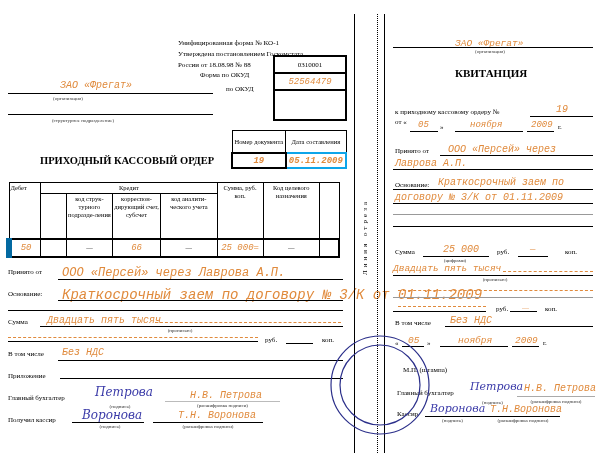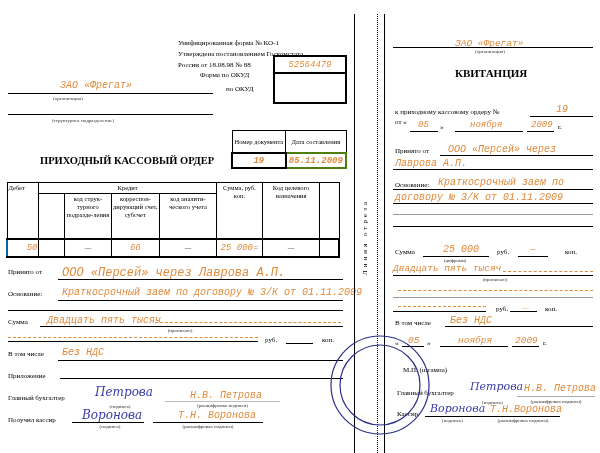--- a/index.html
+++ b/index.html
@@ -8,38 +8,41 @@
   .abs { position:absolute; }
   .t7 { font-size:7px; }
   .hand { color:#e08a3c; font-style:italic; font-family:Liberation Mono, monospace; }
   .sig { color:#3a3aa8; font-style:italic; font-family:"DejaVu Serif", serif; }
   .line { position:absolute; border-bottom:1px solid #000; height:0; }
   .dash { position:absolute; border-bottom:1px dashed #e08a3c; height:0; }
   .cap { position:absolute; font-size:5px; color:#333; text-align:center; }
   table { border-collapse:collapse; }
   .tbl td { border:1px solid #000; font-size:6.5px; text-align:center; vertical-align:top; padding:1px; line-height:8px; }
   .tbl tr.data td { border-top:2px solid #000; border-bottom:2px solid #000; vertical-align:middle; height:14px; }
-  .tbl tr.data td:first-child { border-left:2px solid #0369a1;text-align:right; }
+  .tbl tr.data td:first-child { border-left:6px solid #0369a1; }
   .tbl tr.data td:last-child { border-right:2px solid #000; }
   .codebox td { border:1px solid #000; font-size:7px; text-align:center; height:13px; }
   .codebox td.bold { border:2px solid #000; }
 </style>
 </head>
 <body>
 
 <div>
   <div class="abs t7" style="left:178px;top:14px;line-height:11px;margin-top:24px;">
     <div>Унифицированная форма № КО-1</div>
     <div>Утверждена постановлением Госкомстата</div>
     <div>России от 18.08.98 № 88</div>
   </div>
 
   <table class="codebox abs" style="left:273px;top:55px;width:74px;">
     <tbody>
     <tr>
+          <td class="bold">0310001</td>
+        </tr>
+    <tr>
           <td class="bold hand" style="font-size:9px;">52564479</td>
         </tr>
     <tr>
           <td class="bold" style="height:26px;"></td>
         </tr>
   </tbody>
     </table>
   <div class="abs t7" style="left:200px;top:71px;">Форма по ОКУД</div>
   <div class="abs t7" style="left:226px;top:85px;">по ОКУД</div>
 
@@ -50,21 +53,21 @@
   <div class="cap" style="left:8px;top:118px;width:150px;">(структурное подразделение)</div>
 
   <table class="abs" style="left:231px;top:130px;width:116px;border-collapse:collapse;">
     <tbody>
         <tr>
       <td style="border:1px solid #000;font-size:6.5px;text-align:center;line-height:8px;height:19px;">Номер документа</td>
       <td style="border:1px solid #000;font-size:6.5px;text-align:center;line-height:8px;">Дата составления</td>
     </tr>
     <tr>
       <td class="hand" style="border:2px solid #000;font-size:9px;font-weight:bold;text-align:center;height:11px;">19</td>
-      <td class="hand" style="border:2px solid #4d7c0f;font-size:9px;font-weight:bold;text-align:center;">05.11.2009</td>
+      <td class="hand" style="border:2px solid #0ea5e9;font-size:9px;font-weight:bold;text-align:center;">05.11.2009</td>
     </tr>
   </tbody>
     </table>
   <div class="abs" style="left:40px;top:155px;font-size:10.5px;font-weight:bold;">ПРИХОДНЫЙ КАССОВЫЙ ОРДЕР</div>
 
   <table class="tbl abs" style="left:6px;top:182px;width:334px;">
     <tbody>
         <tr>
       <td rowspan="2" style="width:28px;text-align:left;">Дебет</td>
       <td colspan="4">Кредит</td>
@@ -89,21 +92,21 @@
       <td></td>
     </tr>
   </tbody>
     </table>
 
   <div class="abs t7" style="left:8px;top:268px;">Принято от</div>
   <div class="abs hand" style="left:62px;top:266px;font-size:12px;">ООО «Персей» через Лаврова А.П.</div>
   <div class="line" style="left:58px;top:279px;width:285px;"></div>
 
   <div class="abs t7" style="left:8px;top:290px;">Основание:</div>
-  <div class="abs hand" style="left:62px;top:287px;font-size:10px;">Краткосрочный заем по договору № 3/К от 01.11.2009</div>
+  <div class="abs hand" style="left:62px;top:287px;font-size:14px;">Краткосрочный заем по договору № 3/К от 01.11.2009</div>
   <div class="line" style="left:58px;top:300px;width:285px;"></div>
   <div class="line" style="left:8px;top:310px;width:335px;"></div>
 
   <div class="abs t7" style="left:8px;top:318px;">Сумма</div>
   <div class="abs hand" style="left:47px;top:315px;font-size:10px;">Двадцать пять тысяч</div>
   <div class="dash" style="left:155px;top:322px;width:186px;"></div>
   <div class="line" style="left:40px;top:326px;width:303px;"></div>
   <div class="cap" style="left:150px;top:328px;width:60px;">(прописью)</div>
   <div class="dash" style="left:8px;top:337px;width:250px;"></div>
   <div class="line" style="left:8px;top:341px;width:250px;"></div>

